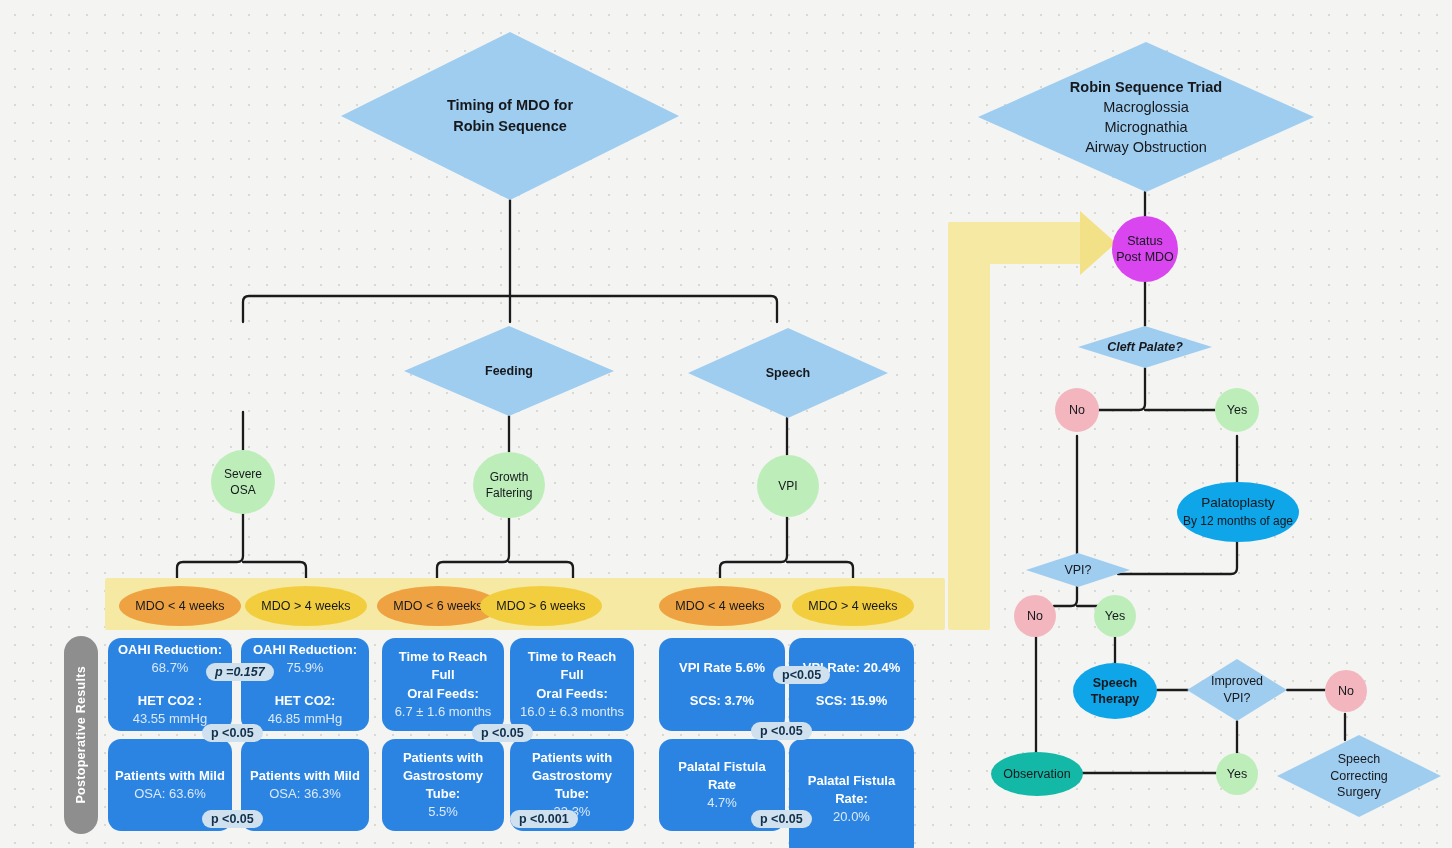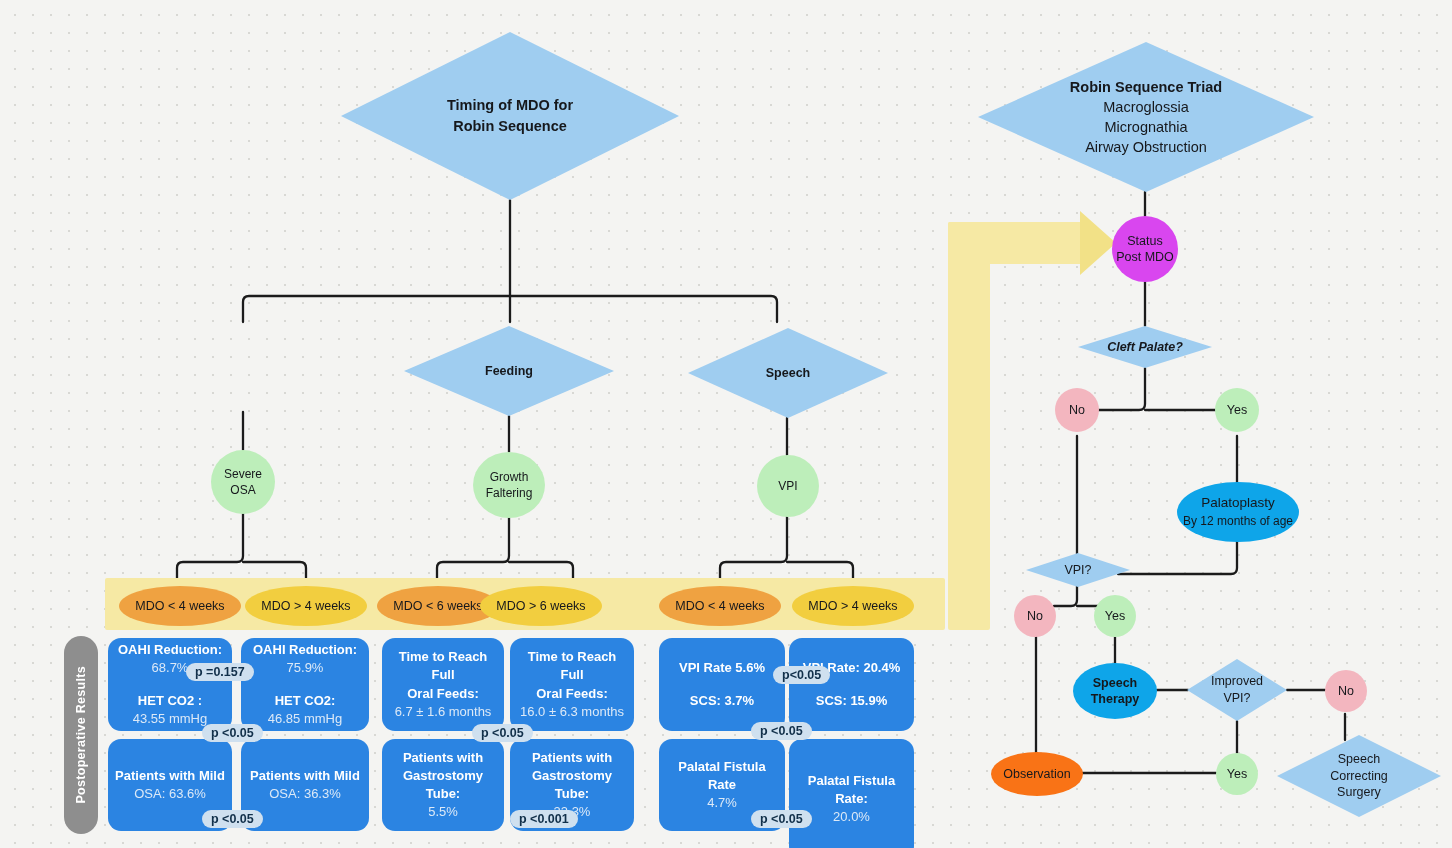--- a/index.html
+++ b/index.html
@@ -37,21 +37,21 @@
 
   .green-ellipse{background:#bdeeba;color:#16181c;font-size:12px;line-height:1.35;}
   .pink-circle{background:#f3b6bf;color:#16181c;font-size:12.5px;}
   .green-circle{background:#bdeeba;color:#16181c;font-size:12.5px;}
 
   .orange-pill{background:#efa241;color:#16181c;font-size:12.5px;border-radius:50%;}
   .yellow-pill{background:#f2ce3f;color:#16181c;font-size:12.5px;border-radius:50%;}
 
   .yellow-circle{background:#d946ef;color:#16181c;font-size:12.5px;line-height:1.3;}
   .orange-ellipse{background:#0ea5e9;color:#16181c;border-radius:50%;}
-  .yellow-ellipse{background:#f97316;color:#16181c;border-radius:50%;font-size:12.5px;}
+  .yellow-ellipse{background:#14b8a6;color:#16181c;border-radius:50%;font-size:12.5px;}
 
   .palato{font-size:13px;line-height:1.4;}
   .palato .l1{font-weight:normal;font-size:13.5px;}
   .palato .l2{font-size:12px;}
 
   .speech-th{font-size:12.5px;font-weight:bold;line-height:1.3;}
 
   .blue-box{
     background:#2b84e2;border-radius:13px;color:#ffffff;
     font-size:13px;line-height:1.4;font-weight:bold;
@@ -199,21 +199,21 @@
   </div>
   <div class="node blue-box" style="left:241px;top:638px;width:128px;height:93px;z-index:10;">
     <div class="stack">
       <div>OAHI Reduction:</div>
       <div class="val">75.9%</div>
       <div class="gap"></div>
       <div>HET CO2:</div>
       <div class="val">46.85 mmHg</div>
     </div>
   </div>
-  <div class="pbadge" style="left:186px;top:663px;">p =0.157</div>
+  <div class="pbadge" style="left:206px;top:663px;font-style:italic;">p =0.157</div>
   <div class="pbadge" style="left:202px;top:724px;">p &lt;0.05</div>
 
   <div class="node blue-box" style="left:108px;top:739px;width:124px;height:92px;z-index:10;">
     <div class="stack">
       <div>Patients with Mild</div>
       <div class="val">OSA: 63.6%</div>
     </div>
   </div>
   <div class="node blue-box" style="left:241px;top:739px;width:128px;height:92px;z-index:10;">
     <div class="stack">

